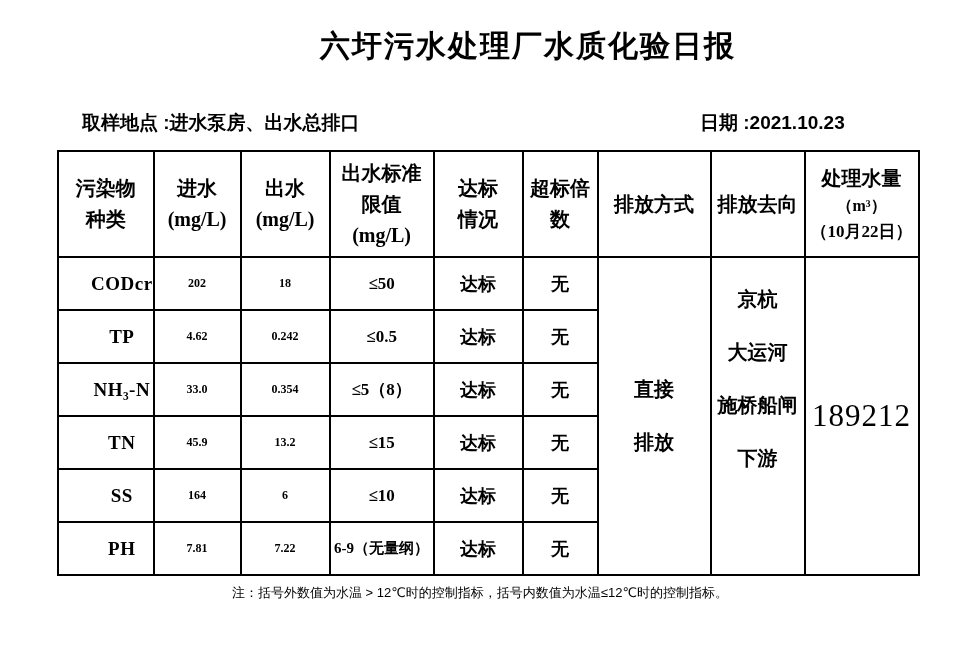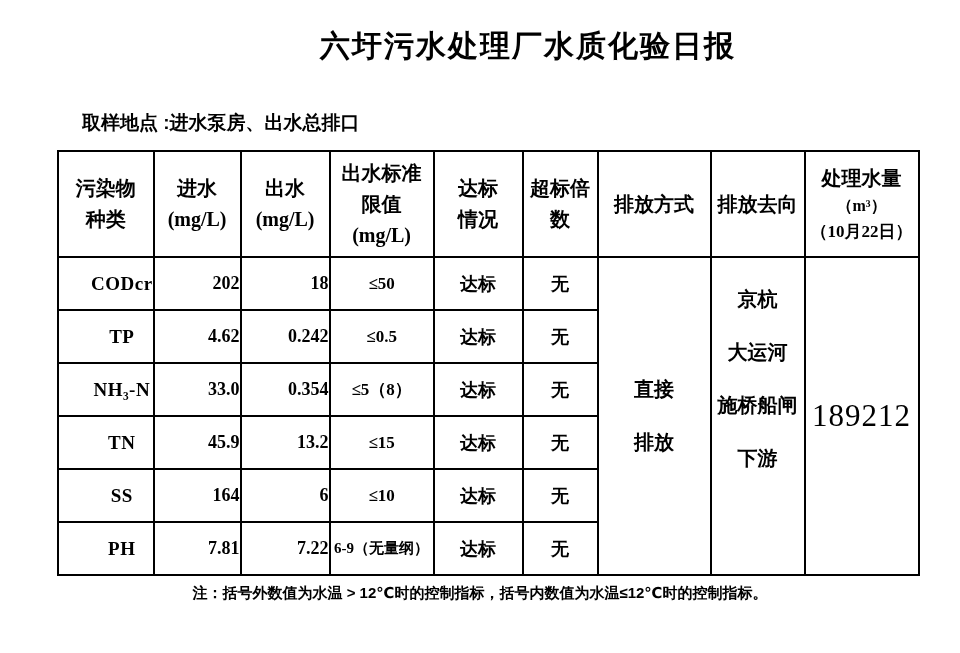--- a/index.html
+++ b/index.html
@@ -56,21 +56,21 @@
   .report-table th {
     height: 104px;
     font-size: 20px;
     line-height: 1.55;
   }
   .pre { white-space: pre-line; }
 
   .report-table td { height: 51px; }
 
   td.cell-name   { font-size: 19px; letter-spacing: 0.5px; padding-left: 32px; }
-  td.cell-num    { font-size: 18px; text-align: right; }
+  td.cell-num    { font-size: 12px; }
   td.cell-limit  { font-size: 17px; }
   td.cell-limit-small { font-size: 15px; }
   td.cell-status { font-size: 18px; }
   td.cell-exceed { font-size: 18px; }
 
   td.cell-mode {
     font-size: 20px;
     line-height: 2.65;
   }
   td.cell-dest {
@@ -89,32 +89,33 @@
   .vol-line2 { display: block; font-size: 16px; }
   .vol-line3 { display: block; font-size: 17px; }
 
   .footnote {
     position: absolute;
     top: 584px;
     left: 0;
     width: 100%;
     text-align: center;
     font-family: "Liberation Sans", "DejaVu Sans", sans-serif;
-    font-weight: bold;
-    font-size: 15px;
+    font-weight: normal;
+    font-size: 13px;
   }
 </style>
 </head>
 <body>
 
 <div class="page">
 
   <div class="report-title">六圩污水处理厂水质化验日报</div>
 
   <div class="meta-line meta-sampling">取样地点 :进水泵房、出水总排口</div>
+  <div class="meta-line meta-date">日期 :2021.10.23</div>
 
   <table class="report-table">
     <colgroup>
       <col style="width:84px">
         <col style="width:87px">
         <col style="width:89px">
       <col style="width:104px">
         <col style="width:89px">
         <col style="width:75px">
       <col style="width:113px">

